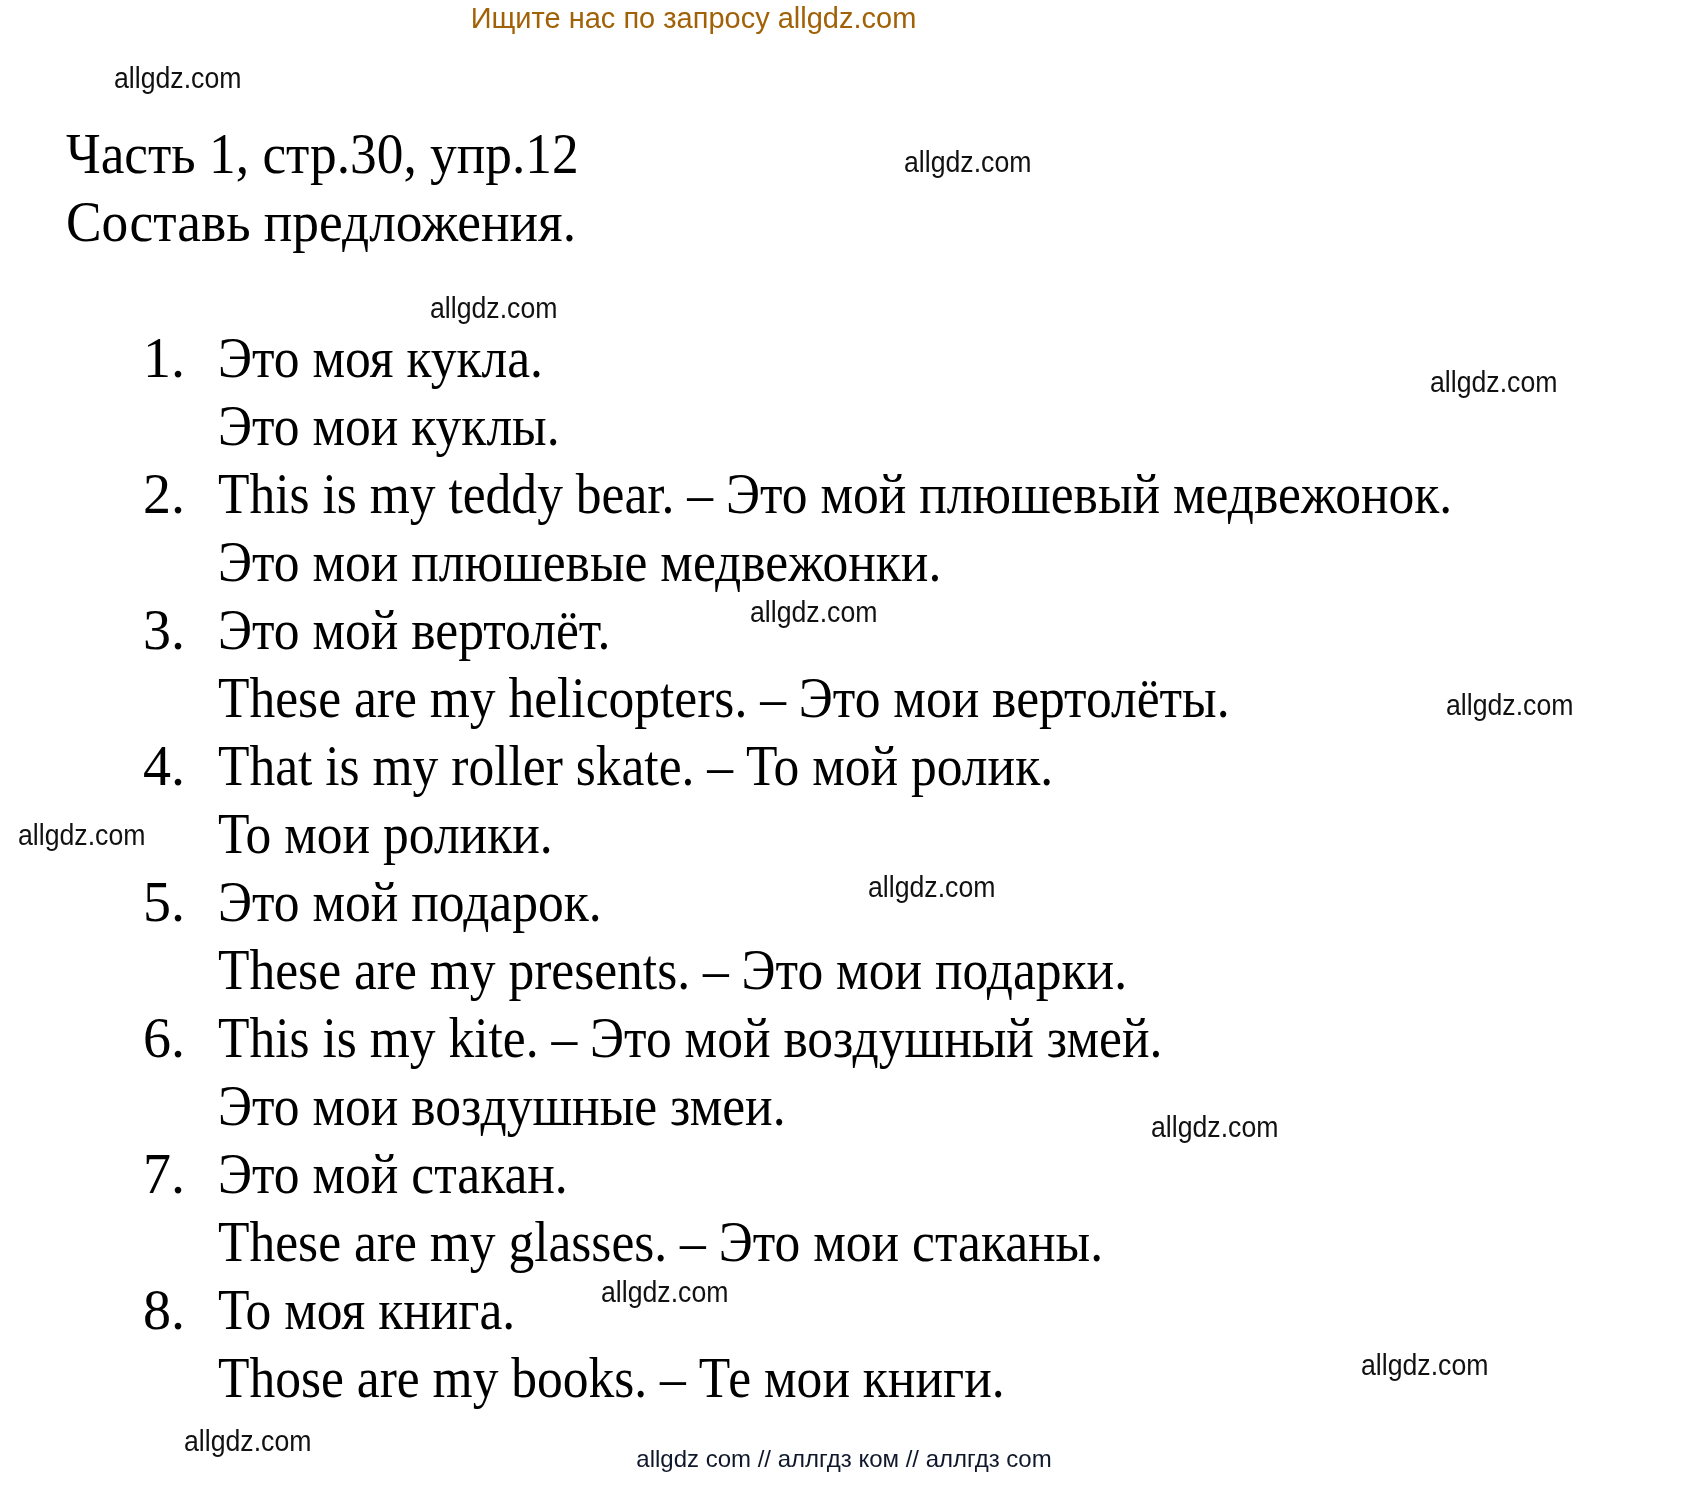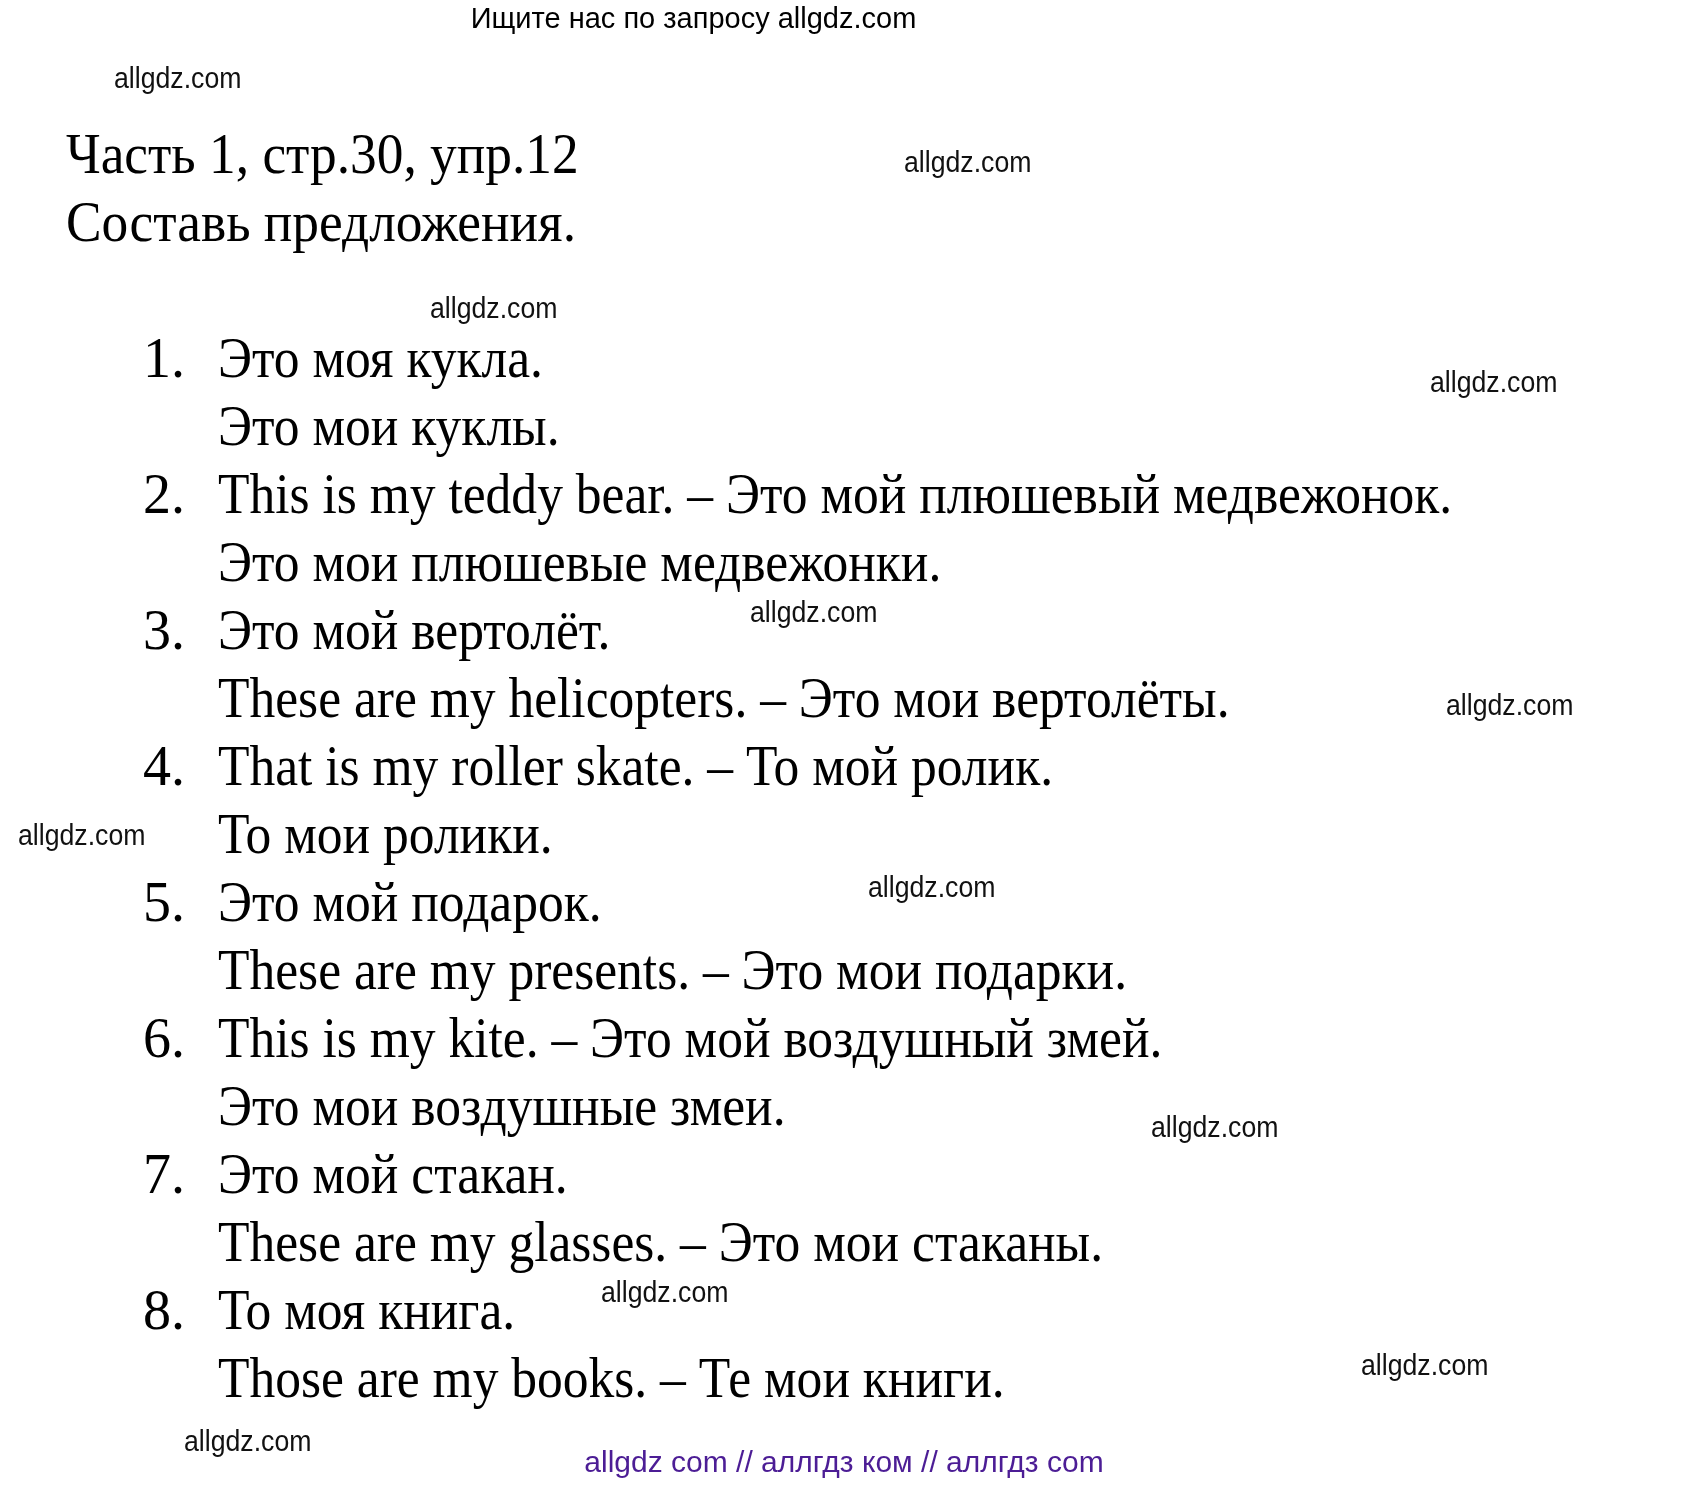--- a/index.html
+++ b/index.html
@@ -6,42 +6,42 @@
   body {
     width: 1688px; height: 1500px; background: #ffffff;
     position: relative; overflow: hidden;
     font-family: "Liberation Serif", "DejaVu Serif", serif;
     color: #000;
   }
   .abs { position: absolute; white-space: nowrap; }
   .top-banner {
     left: 0; width: 1387px; top: 2px; text-align: center;
     font-family: "Liberation Sans", "DejaVu Sans", sans-serif;
-    font-size: 29px; color: #000000;
+    font-size: 29px; color: #a16207;
   }
   .wm {
     font-family: "Liberation Sans", "DejaVu Sans", sans-serif;
     font-size: 29px; color: #111;
     transform: scaleX(0.92); transform-origin: left top;
   }
   .heading {
     font-size: 58px; line-height: 68px;
     transform: scaleX(0.92); transform-origin: left top;
   }
   .item-num {
     font-size: 56px; line-height: 68px;
   }
   .item-line {
     font-size: 56px; line-height: 68px;
     transform: scaleX(0.92); transform-origin: left top;
   }
   .footer {
     left: 0; width: 1688px; top: 1475px; text-align: center;
     font-family: "Liberation Sans", "DejaVu Sans", sans-serif;
-    font-size: 30px; color: #4c1d95;
+    font-size: 24px; color: #0f172a;
     transform: translateY(-30px);
   }
 </style>
 </head>
 <body>
 
 <div class="abs top-banner">Ищите нас по запросу allgdz.com</div>
 
 <div class="abs wm" style="left:114px; top:62px;">allgdz.com</div>
 <div class="abs wm" style="left:904px; top:146px;">allgdz.com</div>

